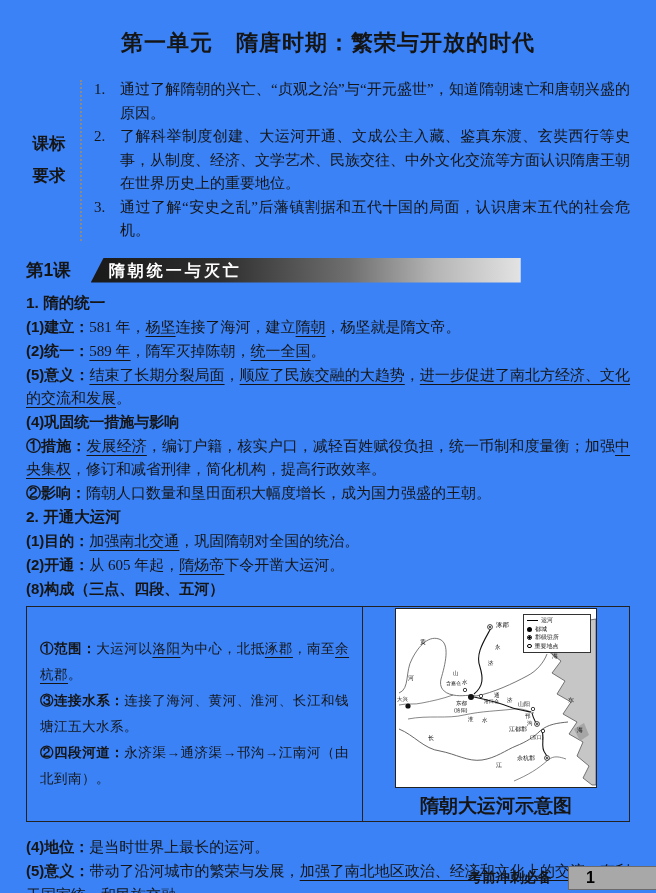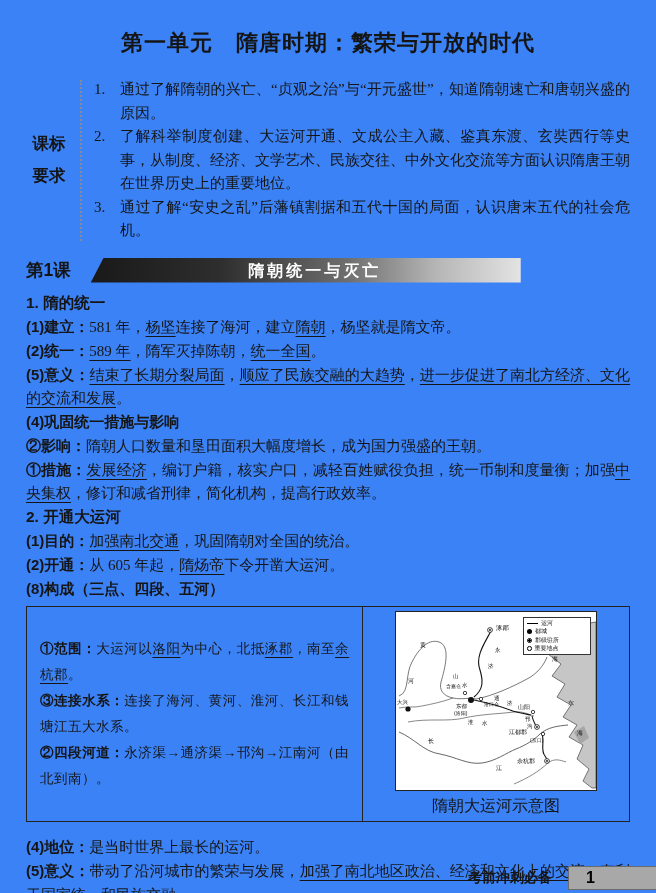--- a/index.html
+++ b/index.html
@@ -15,21 +15,21 @@
   .cur-items{flex:1;font-size:15px;line-height:23.5px;}
   .cs-item{display:flex;}
   .cs-num{flex:none;width:26px;}
   .cs-text{flex:1;text-align:justify;}
   
   .lesson-row{display:flex;align-items:center;margin:15px 26px 0;gap:11px;}
   .lesson-num{font-family:"Liberation Sans",sans-serif;font-weight:700;font-size:17.5px;margin-right:9px;}
   .lesson-banner{height:25px;line-height:25px;width:430px;padding-left:18px;box-sizing:border-box;
         color:#fff;font-family:"Liberation Sans",sans-serif;font-weight:700;font-size:16px;letter-spacing:3px;
         background:linear-gradient(90deg,#191919 0%,#2e2e2e 30%,#6f6f6f 60%,#b5b5b5 80%,#e3e3e3 100%);
-        clip-path:polygon(13px 0,100% 0,100% 100%,0 100%);text-align:center;}
+        clip-path:polygon(13px 0,100% 0,100% 100%,0 100%);}
   
   .content{margin:8px 26px 0;font-size:15px;line-height:23px;}
   .content p{margin:0;text-align:justify;}
   .sec-h{font-family:"Liberation Sans",sans-serif;font-weight:700;font-size:15.5px;line-height:24px;}
   .seg-b{font-family:"Liberation Sans",sans-serif;font-weight:700;}
   .seg-u{text-decoration:underline;text-underline-offset:3.5px;}
   
   .combo-box{margin:5px 26px 0;border:1.5px solid #222;display:flex;height:216px;box-sizing:border-box;}
   .box-left{width:336px;box-sizing:border-box;border-right:1.5px solid #222;display:flex;
         flex-direction:column;justify-content:center;padding:10px 13px;font-size:13.5px;
@@ -44,21 +44,21 @@
   .map-legend{position:absolute;left:127px;top:5px;width:68px;box-sizing:border-box;border:1px solid #333;
         background:#fff;padding:2px 3px;display:flex;flex-direction:column;gap:1.5px;
         font-family:"Liberation Sans",sans-serif;font-size:6px;line-height:7px;}
   .lg-row{display:flex;align-items:center;gap:3px;}
   .lg-icon{flex:none;display:inline-block;}
   .lg-icon.line{width:11px;height:0;border-top:1.2px solid #000;}
   .lg-icon.dot-filled{width:5px;height:5px;border-radius:50%;background:#000;}
   .lg-icon.dot-double{width:5px;height:5px;border-radius:50%;border:1px solid #000;box-sizing:border-box;
         background:radial-gradient(circle,#000 0 1px,transparent 1.2px);}
   .lg-icon.dot-open{width:4.5px;height:4.5px;border-radius:50%;border:1px solid #000;box-sizing:border-box;background:#fff;}
-  .map-caption{margin-top:5px;font-family:"Liberation Sans",sans-serif;font-weight:400;font-size:16px;}
+  .map-caption{margin-top:5px;font-family:"Liberation Sans",sans-serif;font-weight:700;font-size:19px;}
   .content2{margin:13px 26px 0;font-size:15px;line-height:24px;}
   .content2 p{margin:0;text-align:justify;}
   
   .footer{position:absolute;right:0;bottom:2px;height:26px;display:flex;align-items:center;text-align:right;}
   .footer-label{font-family:"Liberation Sans",sans-serif;font-weight:700;font-size:14px;margin-right:16px;}
   .page-box{width:88px;height:24px;background:#a8a8a8;border:1px solid #6b6b6b;border-right:none;
         display:flex;align-items:center;padding-left:17px;box-sizing:border-box;
         font-family:"Liberation Sans",sans-serif;font-weight:700;font-size:16px;color:#000;}
 </style>
 </head>
@@ -94,22 +94,22 @@
     <span class="lesson-num">第1课</span>
     <span class="lesson-banner">隋朝统一与灭亡</span>
   </div>
 
   <div class="content">
     <p class="sec-h">1. 隋的统一</p>
     <p><span class="seg-b">(1)建立：</span><span>581 年，</span><span class="seg-u">杨坚</span><span>连接了海河，建立</span><span class="seg-u">隋朝</span><span>，杨坚就是隋文帝。</span></p>
     <p><span class="seg-b">(2)统一：</span><span class="seg-u">589 年</span><span>，隋军灭掉陈朝，</span><span class="seg-u">统一全国</span><span>。</span></p>
     <p><span class="seg-b">(5)意义：</span><span class="seg-u">结束了长期分裂局面</span><span>，</span><span class="seg-u">顺应了民族交融的大趋势</span><span>，</span><span class="seg-u">进一步促进了南北方经济、文化的交流和发展</span><span>。</span></p>
     <p><span class="seg-b">(4)巩固统一措施与影响</span></p>
+    <p><span class="seg-b">①措施：</span><span class="seg-u">发展经济</span><span>，编订户籍，核实户口，减轻百姓赋役负担，统一币制和度量衡；加强</span><span class="seg-u">中央集权</span><span>，修订和减省刑律，简化机构，提高行政效率。</span></p>
     <p><span class="seg-b">②影响：</span><span>隋朝人口数量和垦田面积大幅度增长，成为国力强盛的王朝。</span></p>
-    <p><span class="seg-b">①措施：</span><span class="seg-u">发展经济</span><span>，编订户籍，核实户口，减轻百姓赋役负担，统一币制和度量衡；加强</span><span class="seg-u">中央集权</span><span>，修订和减省刑律，简化机构，提高行政效率。</span></p>
     <p class="sec-h">2. 开通大运河</p>
     <p><span class="seg-b">(1)目的：</span><span class="seg-u">加强南北交通</span><span>，巩固隋朝对全国的统治。</span></p>
     <p><span class="seg-b">(2)开通：</span><span>从 605 年起，</span><span class="seg-u">隋炀帝</span><span>下令开凿大运河。</span></p>
     <p><span class="seg-b">(8)构成（三点、四段、五河）</span></p>
   </div>
 
   <div class="combo-box">
     <div class="box-left">
       <p><span class="seg-b">①范围：</span><span>大运河以</span><span class="seg-u">洛阳</span><span>为中心，北抵</span><span class="seg-u">涿郡</span><span>，南至</span><span class="seg-u">余杭郡</span><span>。</span></p>
       <p><span class="seg-b">③连接水系：</span><span>连接了海河、黄河、淮河、长江和钱塘江五大水系。</span></p>

